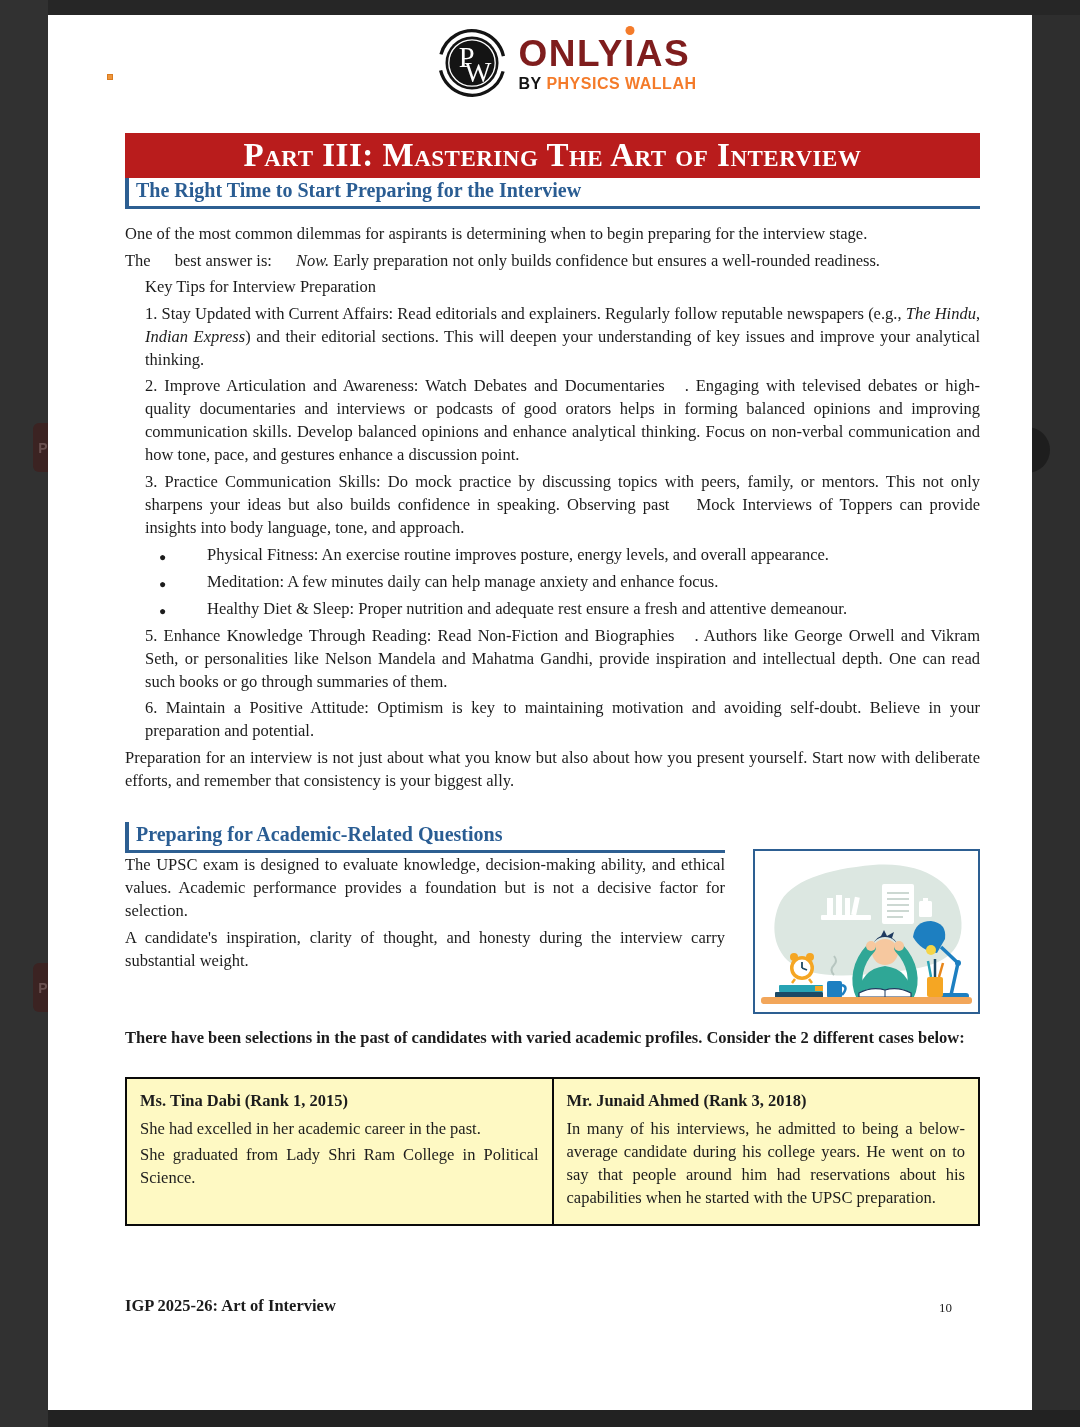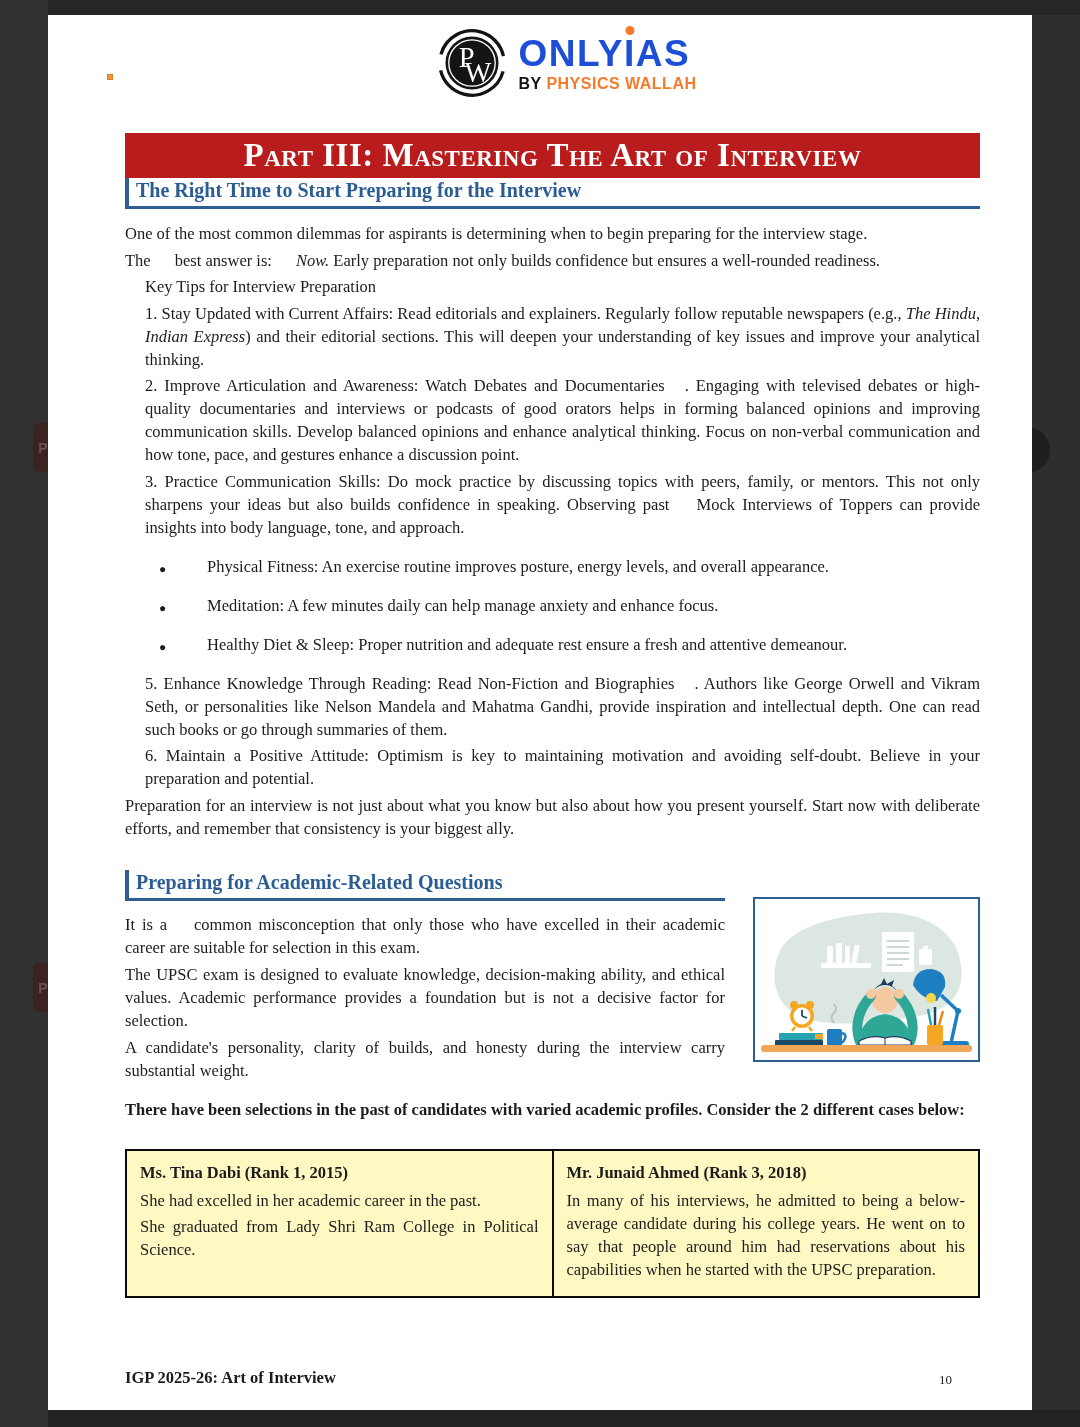--- a/index.html
+++ b/index.html
@@ -25,21 +25,21 @@
     box-sizing:border-box;padding:0 52px 0 77px;color:#1c1c1c;
   }
   .orange-dot{position:absolute;left:59px;top:59px;width:6px;height:6px;background:#ef963c;border:1px solid #d97b1f;box-sizing:border-box;}
 
   
   .logo-row{display:flex;justify-content:center;margin-top:12px;height:72px;transform:translateX(14px);}
   .logo{display:flex;align-items:center;gap:10px;}
   .pw-mark svg{display:block;}
   .logo-text{display:flex;flex-direction:column;line-height:1;}
   .brand{
-    font-family:"Liberation Sans",sans-serif;font-weight:800;font-size:37px;color:#1d4ed8;
+    font-family:"Liberation Sans",sans-serif;font-weight:800;font-size:37px;color:#7f1d1d;
     letter-spacing:1.5px;display:flex;align-items:flex-end;
   }
   .i-wrap{position:relative;display:inline-block;}
   .i-dot{position:absolute;left:50%;transform:translateX(-50%);top:-9px;width:9px;height:9px;border-radius:50%;background:#f47b2a;}
   .tagline{font-family:"Liberation Sans",sans-serif;font-weight:700;font-size:16px;margin-top:4px;letter-spacing:.5px;}
   .tagline .by{color:#141414;} .tagline .byb{color:#f47b2a;}
 
   
   .banner{
     margin-top:34px;height:45px;background:#b91c1c;color:#ffffff;
@@ -49,21 +49,21 @@
   .sec-heading{
     margin-top:0;color:#2a5d93;font-weight:bold;font-size:20px;
     border-left:4px solid #2d5f92;border-bottom:3px solid #2d5f92;
     padding:1px 0 4px 7px;
   }
   
   .content{margin-top:13px;}
   .blk{font-size:16.5px;line-height:23px;text-align:justify;margin:0 0 3.5px 0;}
   .blk .b{font-weight:normal;padding-left:20px;} .blk .i{font-style:italic;}
   .num{padding-left:20px;text-indent:-20px;}
-  .bullet{position:relative;padding-left:62px;margin:16px 0;}
+  .bullet{position:relative;padding-left:62px;margin:4px 0;}
   .bullet::before{content:"●";position:absolute;left:34px;top:3px;font-size:12px;}
 
   
   .sec2-row{display:flex;gap:28px;margin-top:30px;}
   .sec2-left{flex:1 1 auto;min-width:0;}
   .sec2-left .blk{margin-bottom:4px;}
   .sec2-left .first{margin-top:12px;}
   .illus{
     flex:0 0 227px;width:227px;height:165px;margin-top:27px;box-sizing:border-box;
     border:2px solid #2d5f92;background:#ffffff;
@@ -145,23 +145,22 @@
     <div class="blk bullet"><span class="b">Meditation: </span><span>A few minutes daily can help manage anxiety and enhance focus.</span></div>
     <div class="blk bullet"><span class="b">Healthy Diet &amp; Sleep: </span><span>Proper nutrition and adequate rest ensure a fresh and attentive demeanour.</span></div>
     <div class="blk num"><span class="b">5. Enhance Knowledge Through Reading: </span><span>Read Non-Fiction and Biographies</span><span class="b">.</span><span> Authors like George Orwell and Vikram Seth, or personalities like Nelson Mandela and Mahatma Gandhi, provide inspiration and intellectual depth. One can read such books or go through summaries of them.</span></div>
     <div class="blk num"><span class="b">6. Maintain a Positive Attitude: </span><span>Optimism is key to maintaining motivation and avoiding self-doubt. Believe in your preparation and potential.</span></div>
     <div class="blk p"><span>Preparation for an interview is not just about what you know but also about how you present yourself. Start now with deliberate efforts, and remember that consistency is your biggest ally.</span></div>
   </div>
 
   <div class="sec2-row">
     <div class="sec2-left">
       <div class="sec-heading"><span>Preparing for Academic-Related Questions</span></div>
-      <div class="blk p first"><span>It is a </span><span class="b">common misconception</span><span> that only those who have excelled in their academic career are suitable for selection in this exam.</span></div>
       <div class="blk p"><span>The UPSC exam is designed to evaluate knowledge, decision-making ability, and ethical values. Academic performance provides a foundation but is not a decisive factor for selection.</span></div>
-      <div class="blk p"><span>A candidate's personality, clarity of builds, and honesty during the interview carry substantial weight.</span></div>
+      <div class="blk p"><span>A candidate's inspiration, clarity of thought, and honesty during the interview carry substantial weight.</span></div>
     </div>
     <div class="illus">
       <svg width="223" height="161" viewBox="0 0 223 161">
         <path d="M118 14 C168 10 202 32 206 66 C210 98 192 114 152 119 C118 123 72 130 44 117 C20 106 14 78 24 54 C34 30 72 18 118 14 Z" fill="#dce7e1"></path>
         <g>
           <rect x="72" y="47" width="6" height="17" fill="#fff"></rect>
           <rect x="81" y="44" width="6" height="20" fill="#fff"></rect>
           <rect x="90" y="47" width="5" height="17" fill="#fff"></rect>
           <rect x="98" y="46" width="5" height="18" fill="#fff" transform="rotate(12 100 55)"></rect>
           <rect x="66" y="64" width="50" height="5" rx="1" fill="#fff"></rect>

